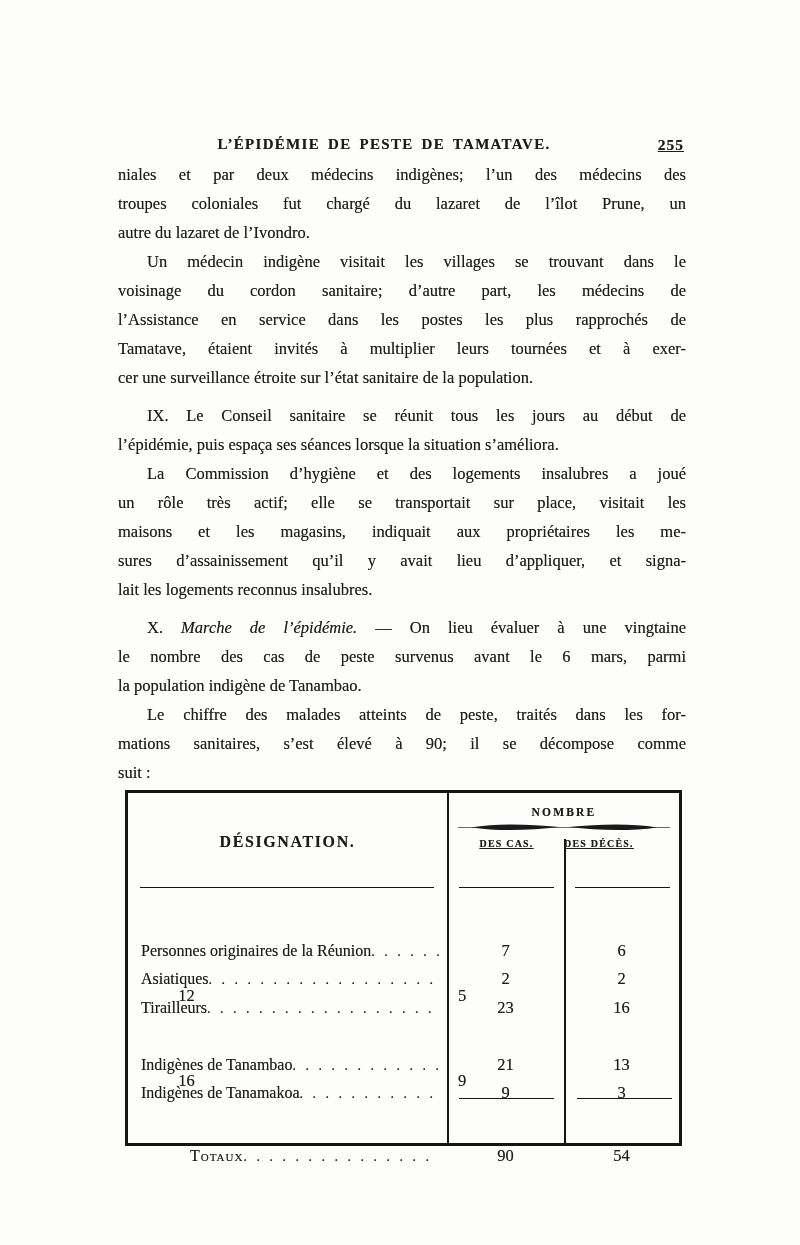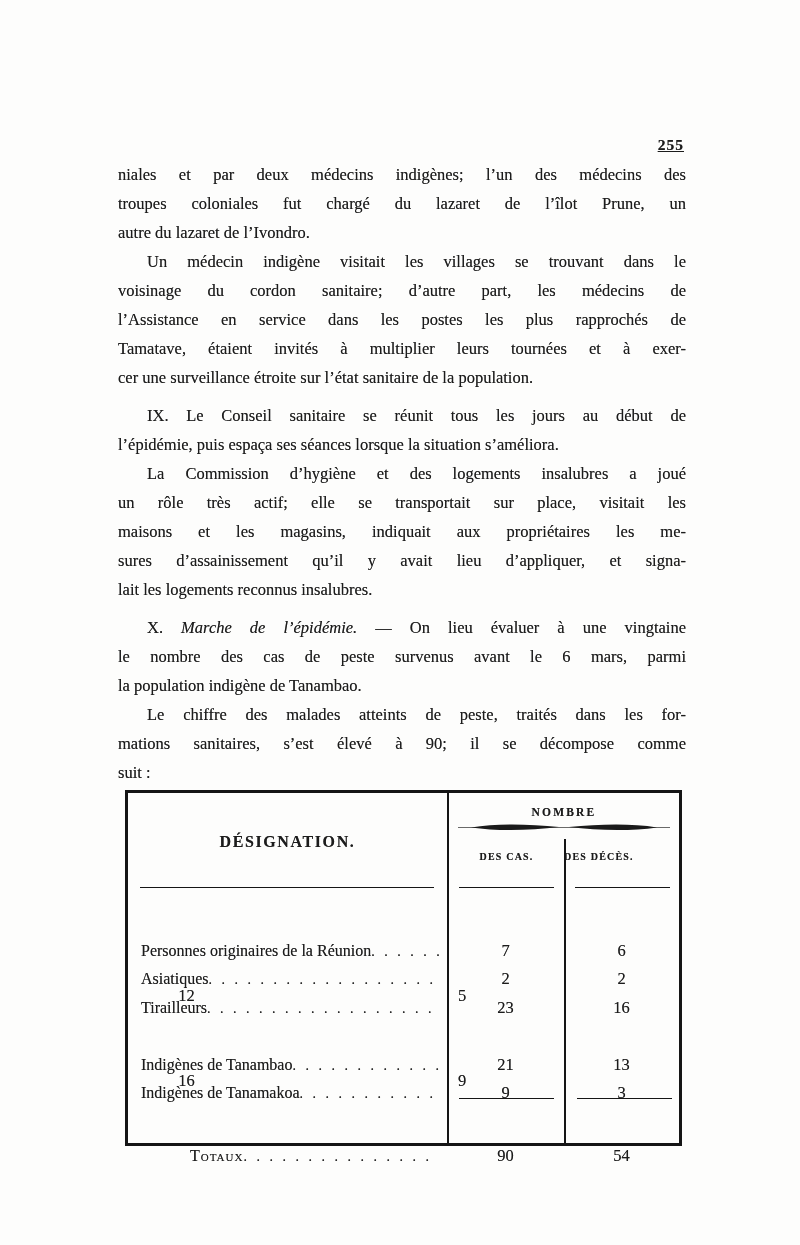--- a/index.html
+++ b/index.html
@@ -40,21 +40,21 @@
   .v2 { left:436px; top:46px; bottom:0; width:1.5px; }
 
   .th-designation {
     position:absolute; left:0; top:0; width:319px; height:98px;
     display:flex; align-items:center; justify-content:center;
     font-size:16px; letter-spacing:1.6px; font-weight:bold;
   }
   .th-nombre { position:absolute; left:321px; top:0; right:0; text-align:center; }
   .nombre-label { margin-top:13px; font-size:11.5px; letter-spacing:2.2px; font-weight:bold; display:block; }
   .swash { margin-top:3px; }
-  .subheads { display:flex; margin-top:15px; }
+  .subheads { display:flex; margin-top:2px;text-decoration:underline; }
   .sub-cas  { width:115px; font-size:10px; letter-spacing:1.2px; font-weight:bold; text-align:center; }
   .sub-deces{ flex:1; font-size:10px; letter-spacing:1.2px; font-weight:bold; text-align:left; }
 
   .hrule { position:absolute; top:94px; border-top:1.6px solid #151515; }
   .hr-d { left:12px;  width:294px; }
   .hr-c { left:331px; width:95px;  }
   .hr-x { left:447px; width:95px;  }
 
   .tbody { position:absolute; left:0; top:108px; right:0; }
   .trow { display:flex; height:28.4px; align-items:baseline; }
@@ -75,20 +75,21 @@
   .trow.total { position:absolute; top:313px; left:0; right:0; height:30px; }
   .trow.total .td-label { padding-left:62px; }
   .totaux-lbl { font-variant:small-caps; letter-spacing:1px; white-space:nowrap; }
 </style>
 </head>
 <body>
 
 <div class="page">
 
   <div class="running-head">
+    <span class="head-title">L’ÉPIDÉMIE DE PESTE DE TAMATAVE.</span>
     <span class="head-page">255</span>
   </div>
 
   <div class="text-block" id="text-block">
       <div class="para">
         <div class="line first"><span>niales et par deux médecins indigènes; l’un des médecins des</span></div>
         <div class="line"><span>troupes coloniales fut chargé du lazaret de l’îlot Prune, un</span></div>
         <div class="line last"><span>autre du lazaret de l’Ivondro.</span></div>
       </div>
       <div class="para indent">

